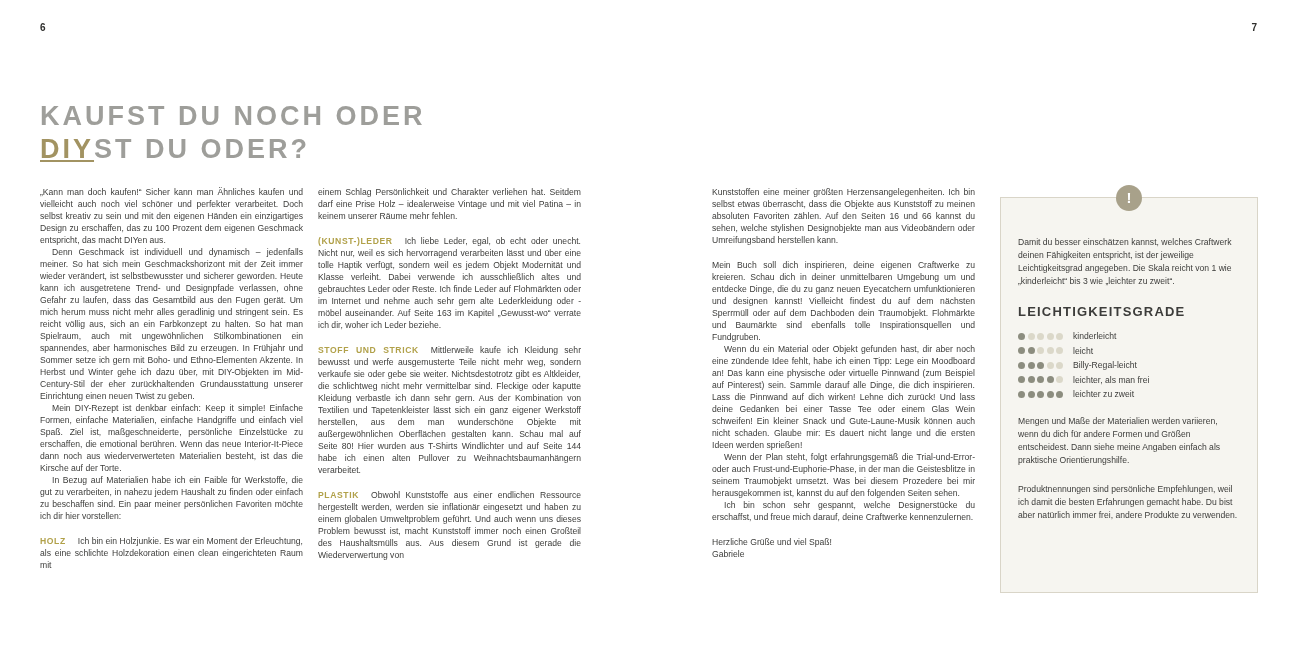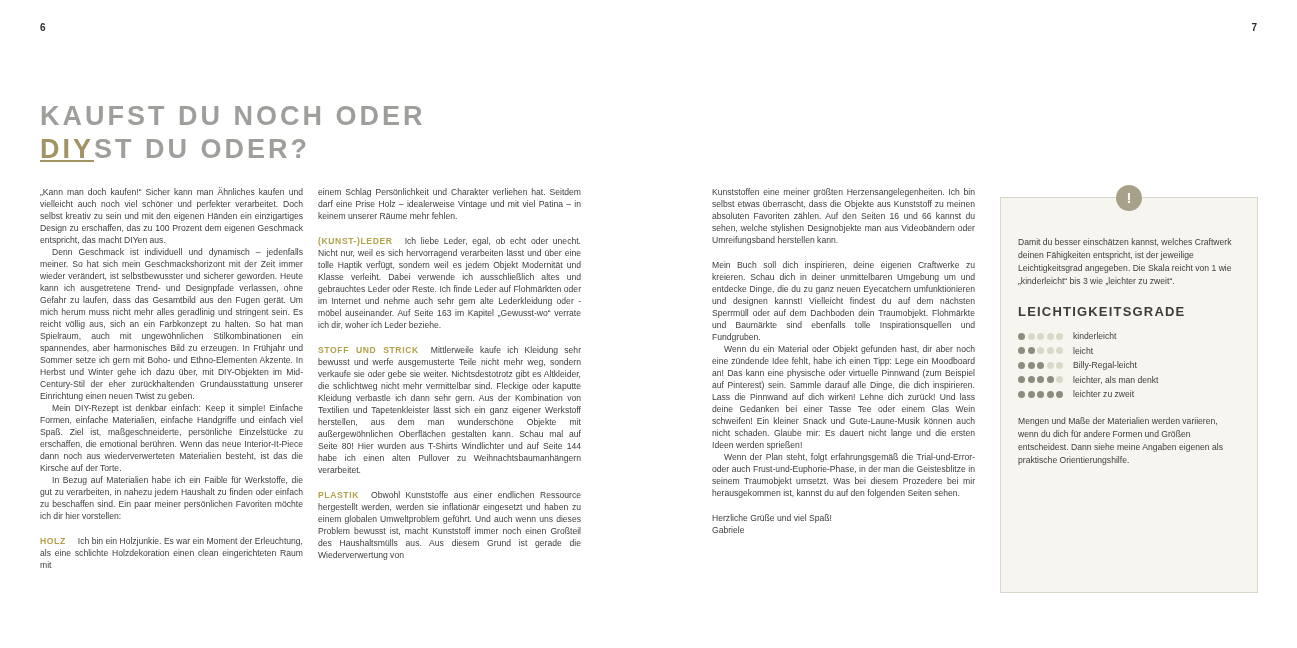--- a/index.html
+++ b/index.html
@@ -87,20 +87,21 @@
       <p class="bp">einem Schlag Persönlichkeit und Charakter verliehen hat. Seitdem darf eine Prise Holz – idealerweise Vintage und mit viel Patina – in keinem unserer Räume mehr fehlen.</p>
       <p class="bp gap"><span class="lead">(KUNST-)LEDER</span>Ich liebe Leder, egal, ob echt oder unecht. Nicht nur, weil es sich hervorragend verarbeiten lässt und über eine tolle Haptik verfügt, sondern weil es jedem Objekt Modernität und Klasse verleiht. Dabei verwende ich ausschließlich altes und gebrauchtes Leder oder Reste. Ich finde Leder auf Flohmärkten oder im Internet und nehme auch sehr gern alte Lederkleidung oder -möbel auseinander. Auf Seite 163 im Kapitel „Gewusst-wo“ verrate ich dir, woher ich Leder beziehe.</p>
       <p class="bp gap"><span class="lead">STOFF UND STRICK</span>Mittlerweile kaufe ich Kleidung sehr bewusst und werfe ausgemusterte Teile nicht mehr weg, sondern verkaufe sie oder gebe sie weiter. Nichtsdestotrotz gibt es Altkleider, die schlichtweg nicht mehr vermittelbar sind. Fleckige oder kaputte Kleidung verbastle ich dann sehr gern. Aus der Kombination von Textilien und Tapetenkleister lässt sich ein ganz eigener Werkstoff herstellen, aus dem man wunderschöne Objekte mit außergewöhnlichen Oberflächen gestalten kann. Schau mal auf Seite 80! Hier wurden aus T-Shirts Windlichter und auf Seite 144 habe ich einen alten Pullover zu Weihnachtsbaumanhängern verarbeitet.</p>
       <p class="bp gap"><span class="lead">PLASTIK</span>Obwohl Kunststoffe aus einer endlichen Ressource hergestellt werden, werden sie inflationär eingesetzt und haben zu einem globalen Umweltproblem geführt. Und auch wenn uns dieses Problem bewusst ist, macht Kunststoff immer noch einen Großteil des Haushaltsmülls aus. Aus diesem Grund ist gerade die Wiederverwertung von</p>
     </div>
   <div class="col" id="col3">
       <p class="bp">Kunststoffen eine meiner größten Herzensangelegenheiten. Ich bin selbst etwas überrascht, dass die Objekte aus Kunststoff zu meinen absoluten Favoriten zählen. Auf den Seiten 16 und 66 kannst du sehen, welche stylishen Designobjekte man aus Videobändern oder Umreifungsband herstellen kann.</p>
       <p class="bp gap">Mein Buch soll dich inspirieren, deine eigenen Craftwerke zu kreieren. Schau dich in deiner unmittelbaren Umgebung um und entdecke Dinge, die du zu ganz neuen Eyecatchern umfunktionieren und designen kannst! Vielleicht findest du auf dem nächsten Sperrmüll oder auf dem Dachboden dein Traumobjekt. Flohmärkte und Baumärkte sind ebenfalls tolle Inspirationsquellen und Fundgruben.</p>
       <p class="bp ind">Wenn du ein Material oder Objekt gefunden hast, dir aber noch eine zündende Idee fehlt, habe ich einen Tipp: Lege ein Moodboard an! Das kann eine physische oder virtuelle Pinnwand (zum Beispiel auf Pinterest) sein. Sammle darauf alle Dinge, die dich inspirieren. Lass die Pinnwand auf dich wirken! Lehne dich zurück! Und lass deine Gedanken bei einer Tasse Tee oder einem Glas Wein schweifen! Ein kleiner Snack und Gute-Laune-Musik können auch nicht schaden. Glaube mir: Es dauert nicht lange und die ersten Ideen werden sprießen!</p>
       <p class="bp ind">Wenn der Plan steht, folgt erfahrungsgemäß die Trial-und-Error- oder auch Frust-und-Euphorie-Phase, in der man die Geistesblitze in seinem Traumobjekt umsetzt. Was bei diesem Prozedere bei mir herausgekommen ist, kannst du auf den folgenden Seiten sehen.</p>
+      <p class="bp ind">Ich bin schon sehr gespannt, welche Designerstücke du erschaffst, und freue mich darauf, deine Craftwerke kennenzulernen.</p>
       <p class="bp gap">Herzliche Grüße und viel Spaß!</p>
       <p class="bp">Gabriele</p>
     </div>
 
   <aside class="sidebar">
     <div class="badge">!</div>
     <p class="sb-p">Damit du besser einschätzen kannst, welches Craftwerk deinen Fähigkeiten entspricht, ist der jeweilige Leichtigkeitsgrad angegeben. Die Skala reicht von 1 wie „kinderleicht“ bis 3 wie „leichter zu zweit“.</p>
     <h2 class="sb-heading">LEICHTIGKEITSGRADE</h2>
     <div id="levels">
         <div class="level-row">
@@ -134,29 +135,30 @@
           <span class="level-label">Billy-Regal-leicht</span>
         </div>
         <div class="level-row">
           <span class="dots">
             <span class="dot filled"></span>
             <span class="dot filled"></span>
             <span class="dot filled"></span>
             <span class="dot filled"></span>
             <span class="dot"></span>
           </span>
-          <span class="level-label">leichter, als man denkt</span>
+          <span class="level-label">leichter, als man frei</span>
         </div>
         <div class="level-row">
           <span class="dots">
             <span class="dot filled"></span>
             <span class="dot filled"></span>
             <span class="dot filled"></span>
             <span class="dot filled"></span>
             <span class="dot filled"></span>
           </span>
           <span class="level-label">leichter zu zweit</span>
         </div>
       </div>
-    <p class="sb-p sb-note">Mengen und Maße der Materialien werden variieren, wenn du dich für andere Formen und Größen entscheidest. Dann siehe meine Angaben eigenen als praktische Orientierungshilfe.</p>
+    <p class="sb-p sb-note">Mengen und Maße der Materialien werden variieren, wenn du dich für andere Formen und Größen entscheidest. Dann siehe meine Angaben einfach als praktische Orientierungshilfe.</p>
+    <p class="sb-p sb-note">Produktnennungen sind persönliche Empfehlungen, weil ich damit die besten Erfahrungen gemacht habe. Du bist aber natürlich immer frei, andere Produkte zu verwenden.</p>
   </aside>
 
 </div>
 
 </body></html>

